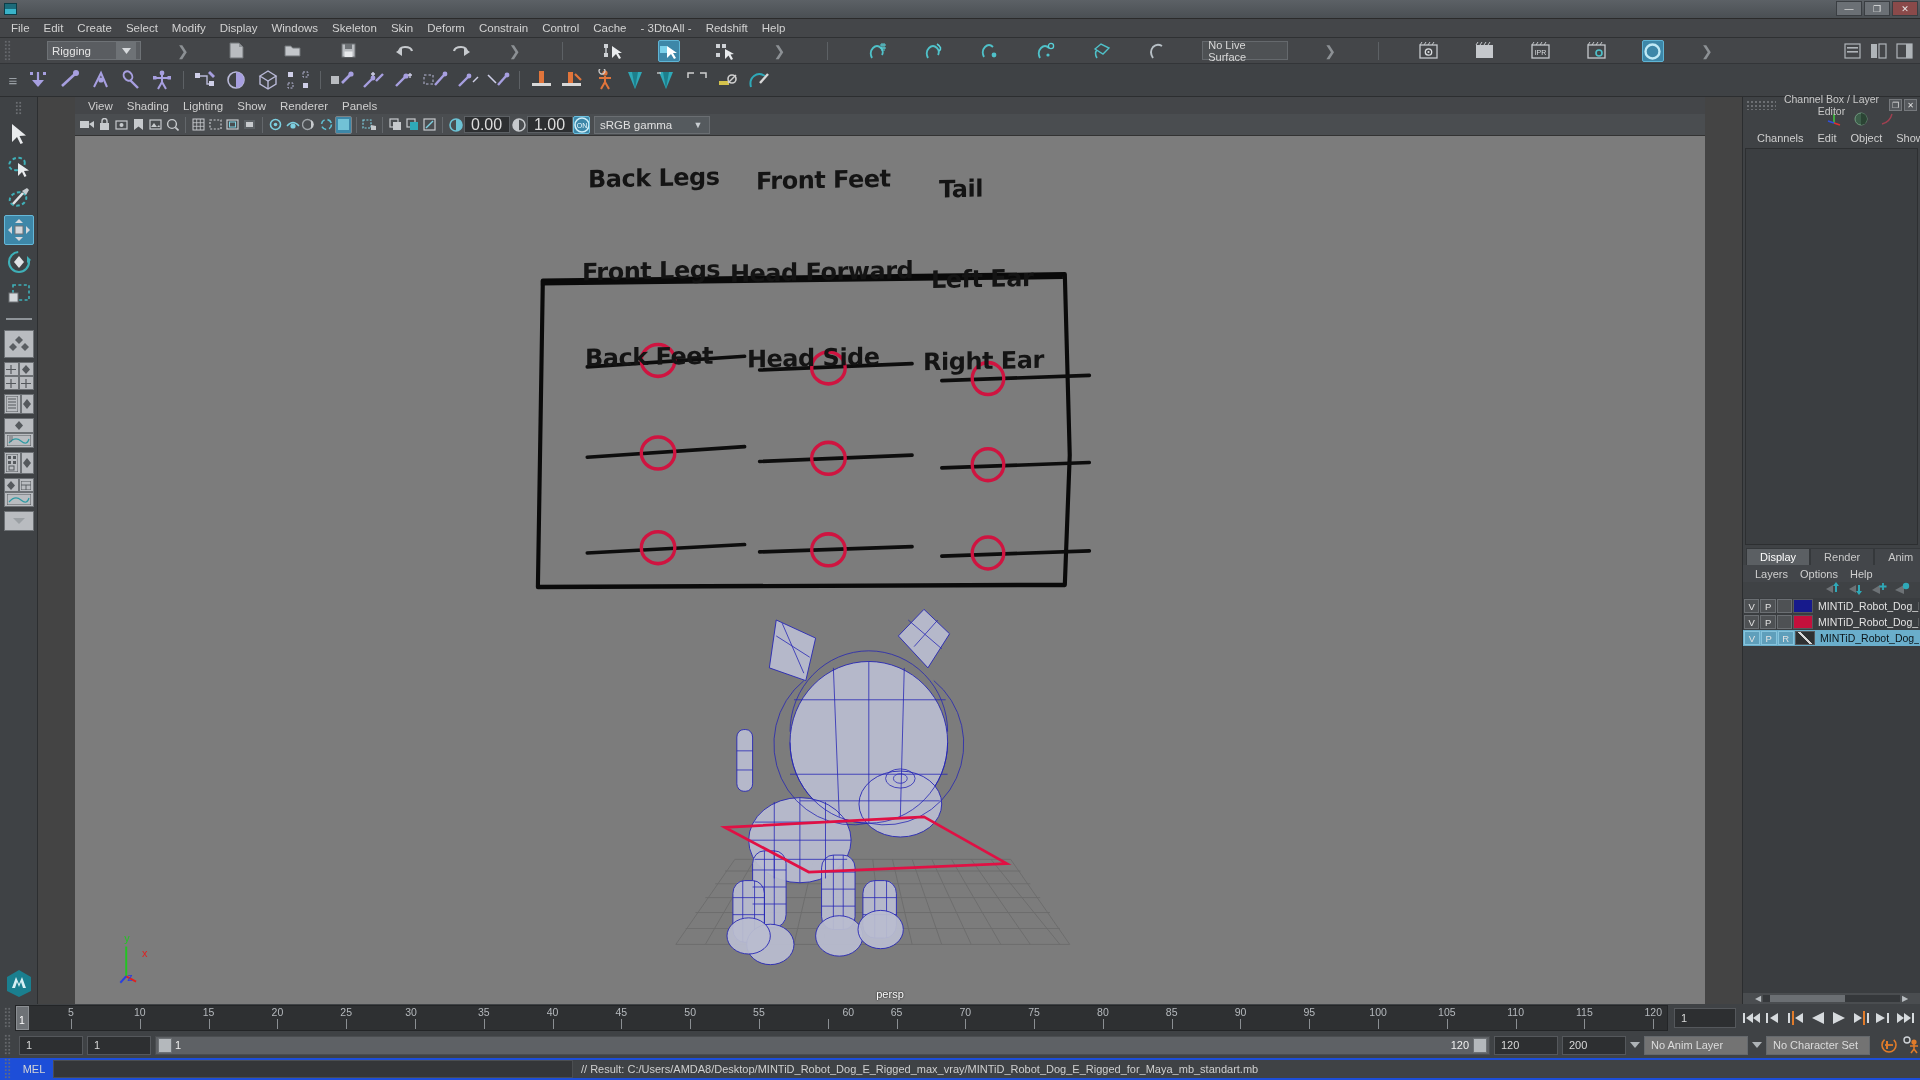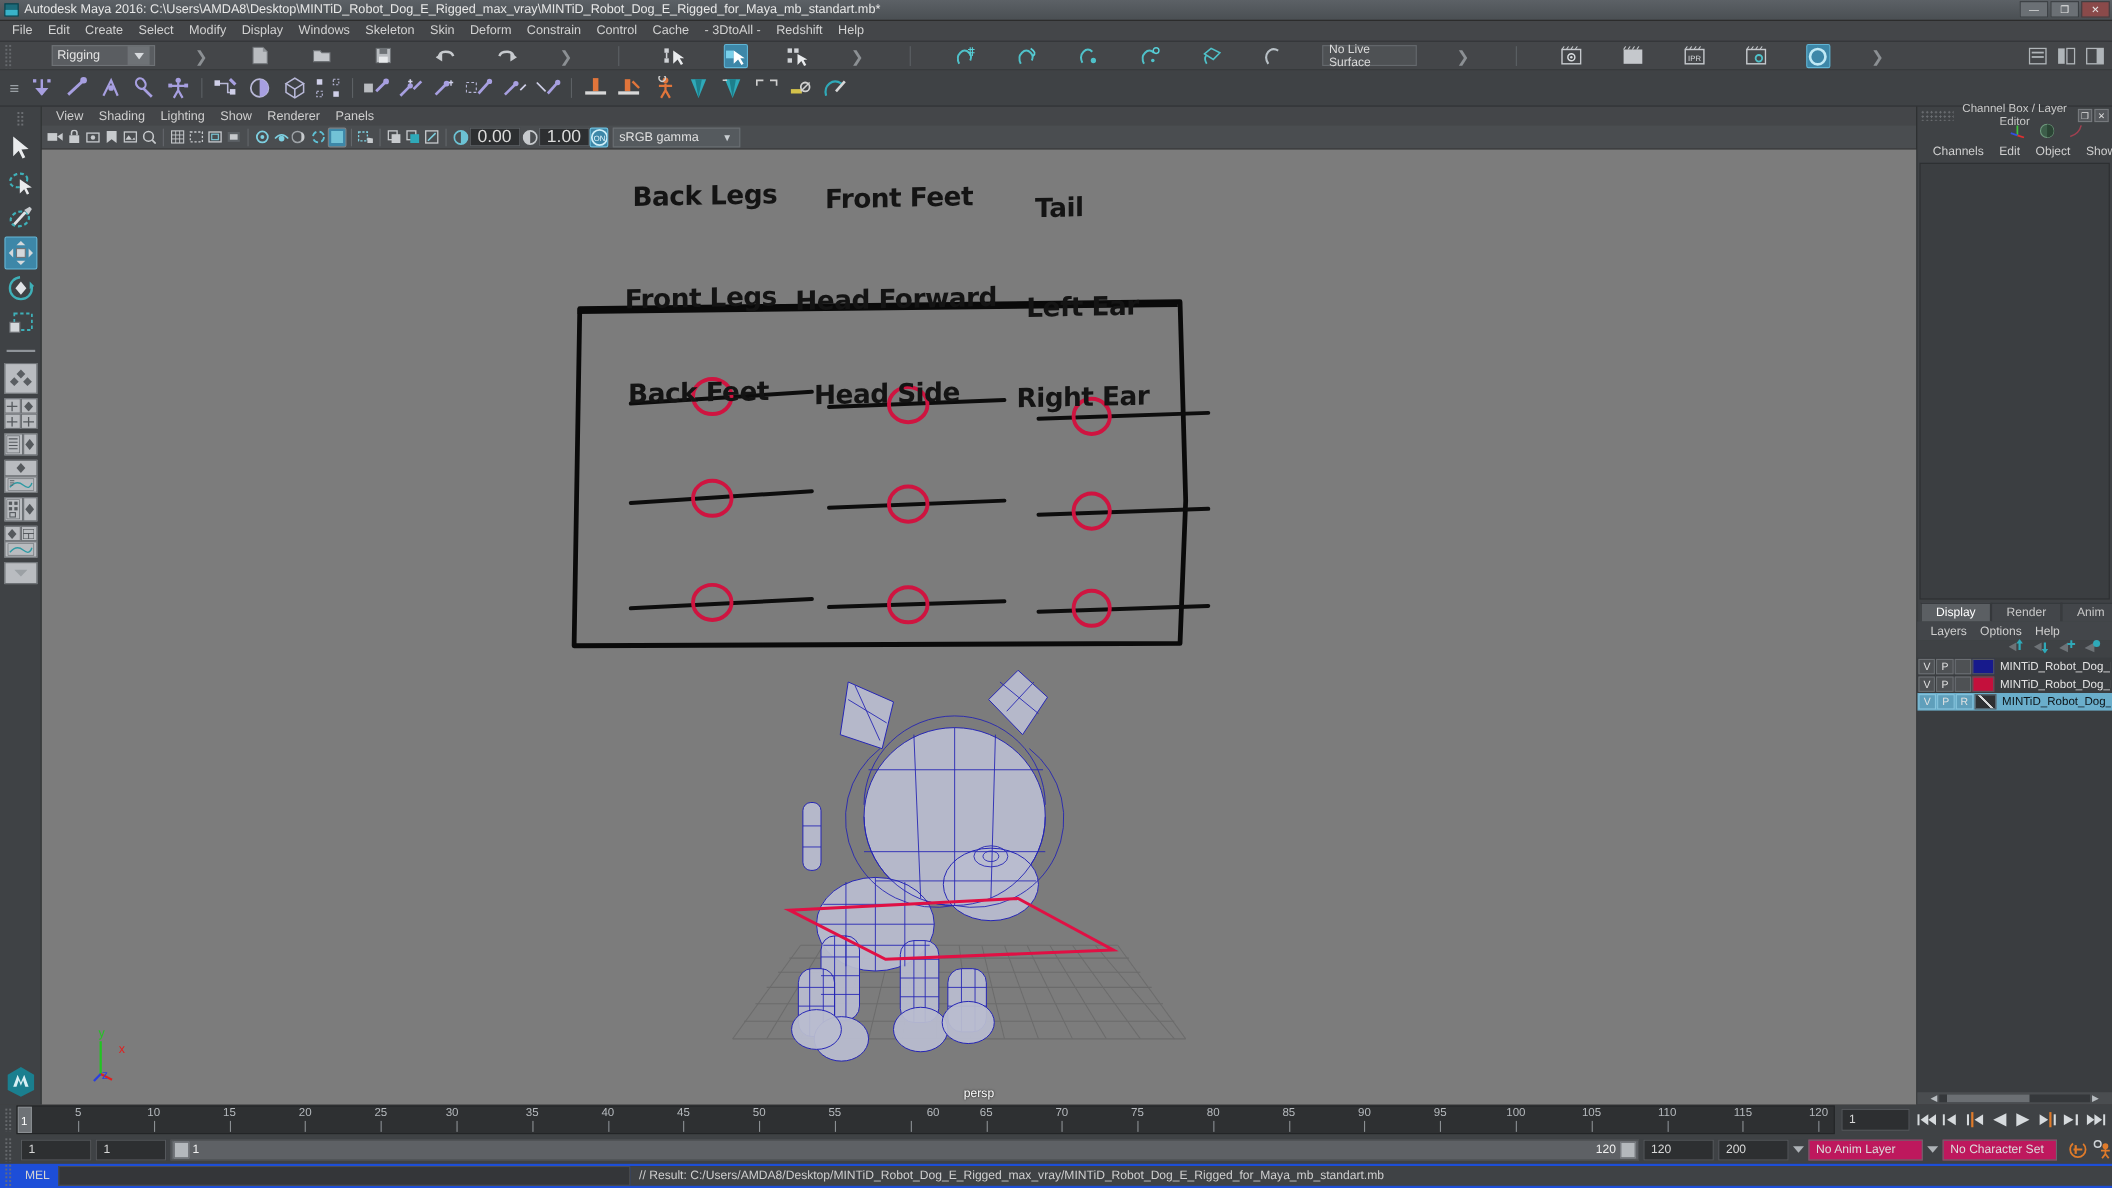--- a/index.html
+++ b/index.html
@@ -51,21 +51,21 @@
   .livefield { height: 19px; width: 86px; background: #4e5154; border: 1px solid #65696d;
     color: #d9d9d9; font-size: 11px; display: flex; align-items: center; padding: 0 5px; }
 
   .shelfbar { height: 33px; background: #3f4245; display: flex; align-items: center;
     flex: none; border-bottom: 1px solid #2c2e30; padding-left: 4px; }
   .eqgrip { width: 18px; height: 26px; display: flex; align-items: center; justify-content: center;
     color: #9aa0a5; font-size: 15px; flex: none; }
   .shelficon { width: 31px; height: 29px; display: flex; align-items: center; justify-content: center; flex: none; }
 
   
-  .body { flex: 1; display: flex; min-height: 0; }
+  .body { flex: 1; display: flex; min-height: 0; gap: 37px; }
 
   
   .toolbox { width: 38px; background: #3f4245; display: flex; flex-direction: column;
     align-items: center; flex: none; border-right: 1px solid #2c2e30; padding-top: 4px; }
   .tbx-grip { width: 7px; height: 14px;
     background-image: radial-gradient(#6c6f73 34%, transparent 36%);
     background-size: 3.5px 3.5px; margin-bottom: 3px; }
   .tbx { width: 30px; height: 30px; margin: 1px 0; display: flex; align-items: center;
     justify-content: center; border-radius: 2px; }
   .tbx.active { background: #3d87a8; border: 1px solid #66b8d8; }
@@ -155,21 +155,21 @@
     flex: none; padding-left: 4px; gap: 4px; }
   .rfield { height: 19px; width: 64px; background: #2d2f31; border: 1px solid #55585c;
     color: #d8d8d8; font-size: 11px; display: flex; align-items: center; padding-left: 6px; flex: none; }
   .rangebar { flex: 1; height: 19px; background: #5e6165; border: 1px solid #4a4d50;
     position: relative; display: flex; align-items: center; }
   .rangebar .handle { width: 14px; height: 15px; background: #b4b8bc; border: 1px solid #6d7175; margin-left: 2px; }
   .rangebar .lbl-l { font-size: 11px; color: #f0f0f0; margin-left: 3px; }
   .rangebar .handle-r { position: absolute; right: 2px; width: 14px; height: 15px;
     background: #b4b8bc; border: 1px solid #6d7175; }
   .rangebar .lbl-r { position: absolute; right: 20px; font-size: 11px; color: #f0f0f0; }
-  .dropsm { height: 19px; width: 104px; background: #be185d; border: 1px solid #65696d;
+  .dropsm { height: 19px; width: 104px; background: #737373; border: 1px solid #65696d;
     color: #dcdcdc; font-size: 11px; display: flex; align-items: center; padding-left: 6px; flex: none; }
   .triangle-d { width: 0; height: 0; border-left: 5px solid transparent; border-right: 5px solid transparent;
     border-top: 6px solid #aeb3b7; flex: none; }
 
   
   .cmdrow { height: 22px; background: #1d4ed8; display: flex; align-items: center; flex: none; padding-left: 4px; }
   .mel-lbl { width: 38px; color: #d5d5d5; font-size: 11px; text-align: center; flex: none; }
   .cmd-in { width: 520px; height: 18px; background: #343639; border: 1px solid #4b4e51; flex: none; }
   .cmd-out { flex: 1; height: 18px; background: #3f4245; color: #cfcfcf; font-size: 11px;
     display: flex; align-items: center; padding-left: 8px; overflow: hidden; white-space: nowrap; }
@@ -186,21 +186,20 @@
 </head>
 <body>
 
 <div class="app">
 
   <div class="titlebar">
     <div class="tb-logo">
       <div class="sq"></div>
         <div class="wave"></div>
     </div>
-    <div class="tb-title">Autodesk Maya 2016: C:\Users\AMDA8\Desktop\MINTiD_Robot_Dog_E_Rigged_max_vray\MINTiD_Robot_Dog_E_Rigged_for_Maya_mb_standart.mb*</div>
     <div class="tb-btns">
       <div class="tb-btn">—</div>
       <div class="tb-btn">❐</div>
       <div class="tb-btn close">✕</div>
     </div>
   </div>
 
   <div class="menubar">
     <div class="mi">File</div>
     <div class="mi">Edit</div>

